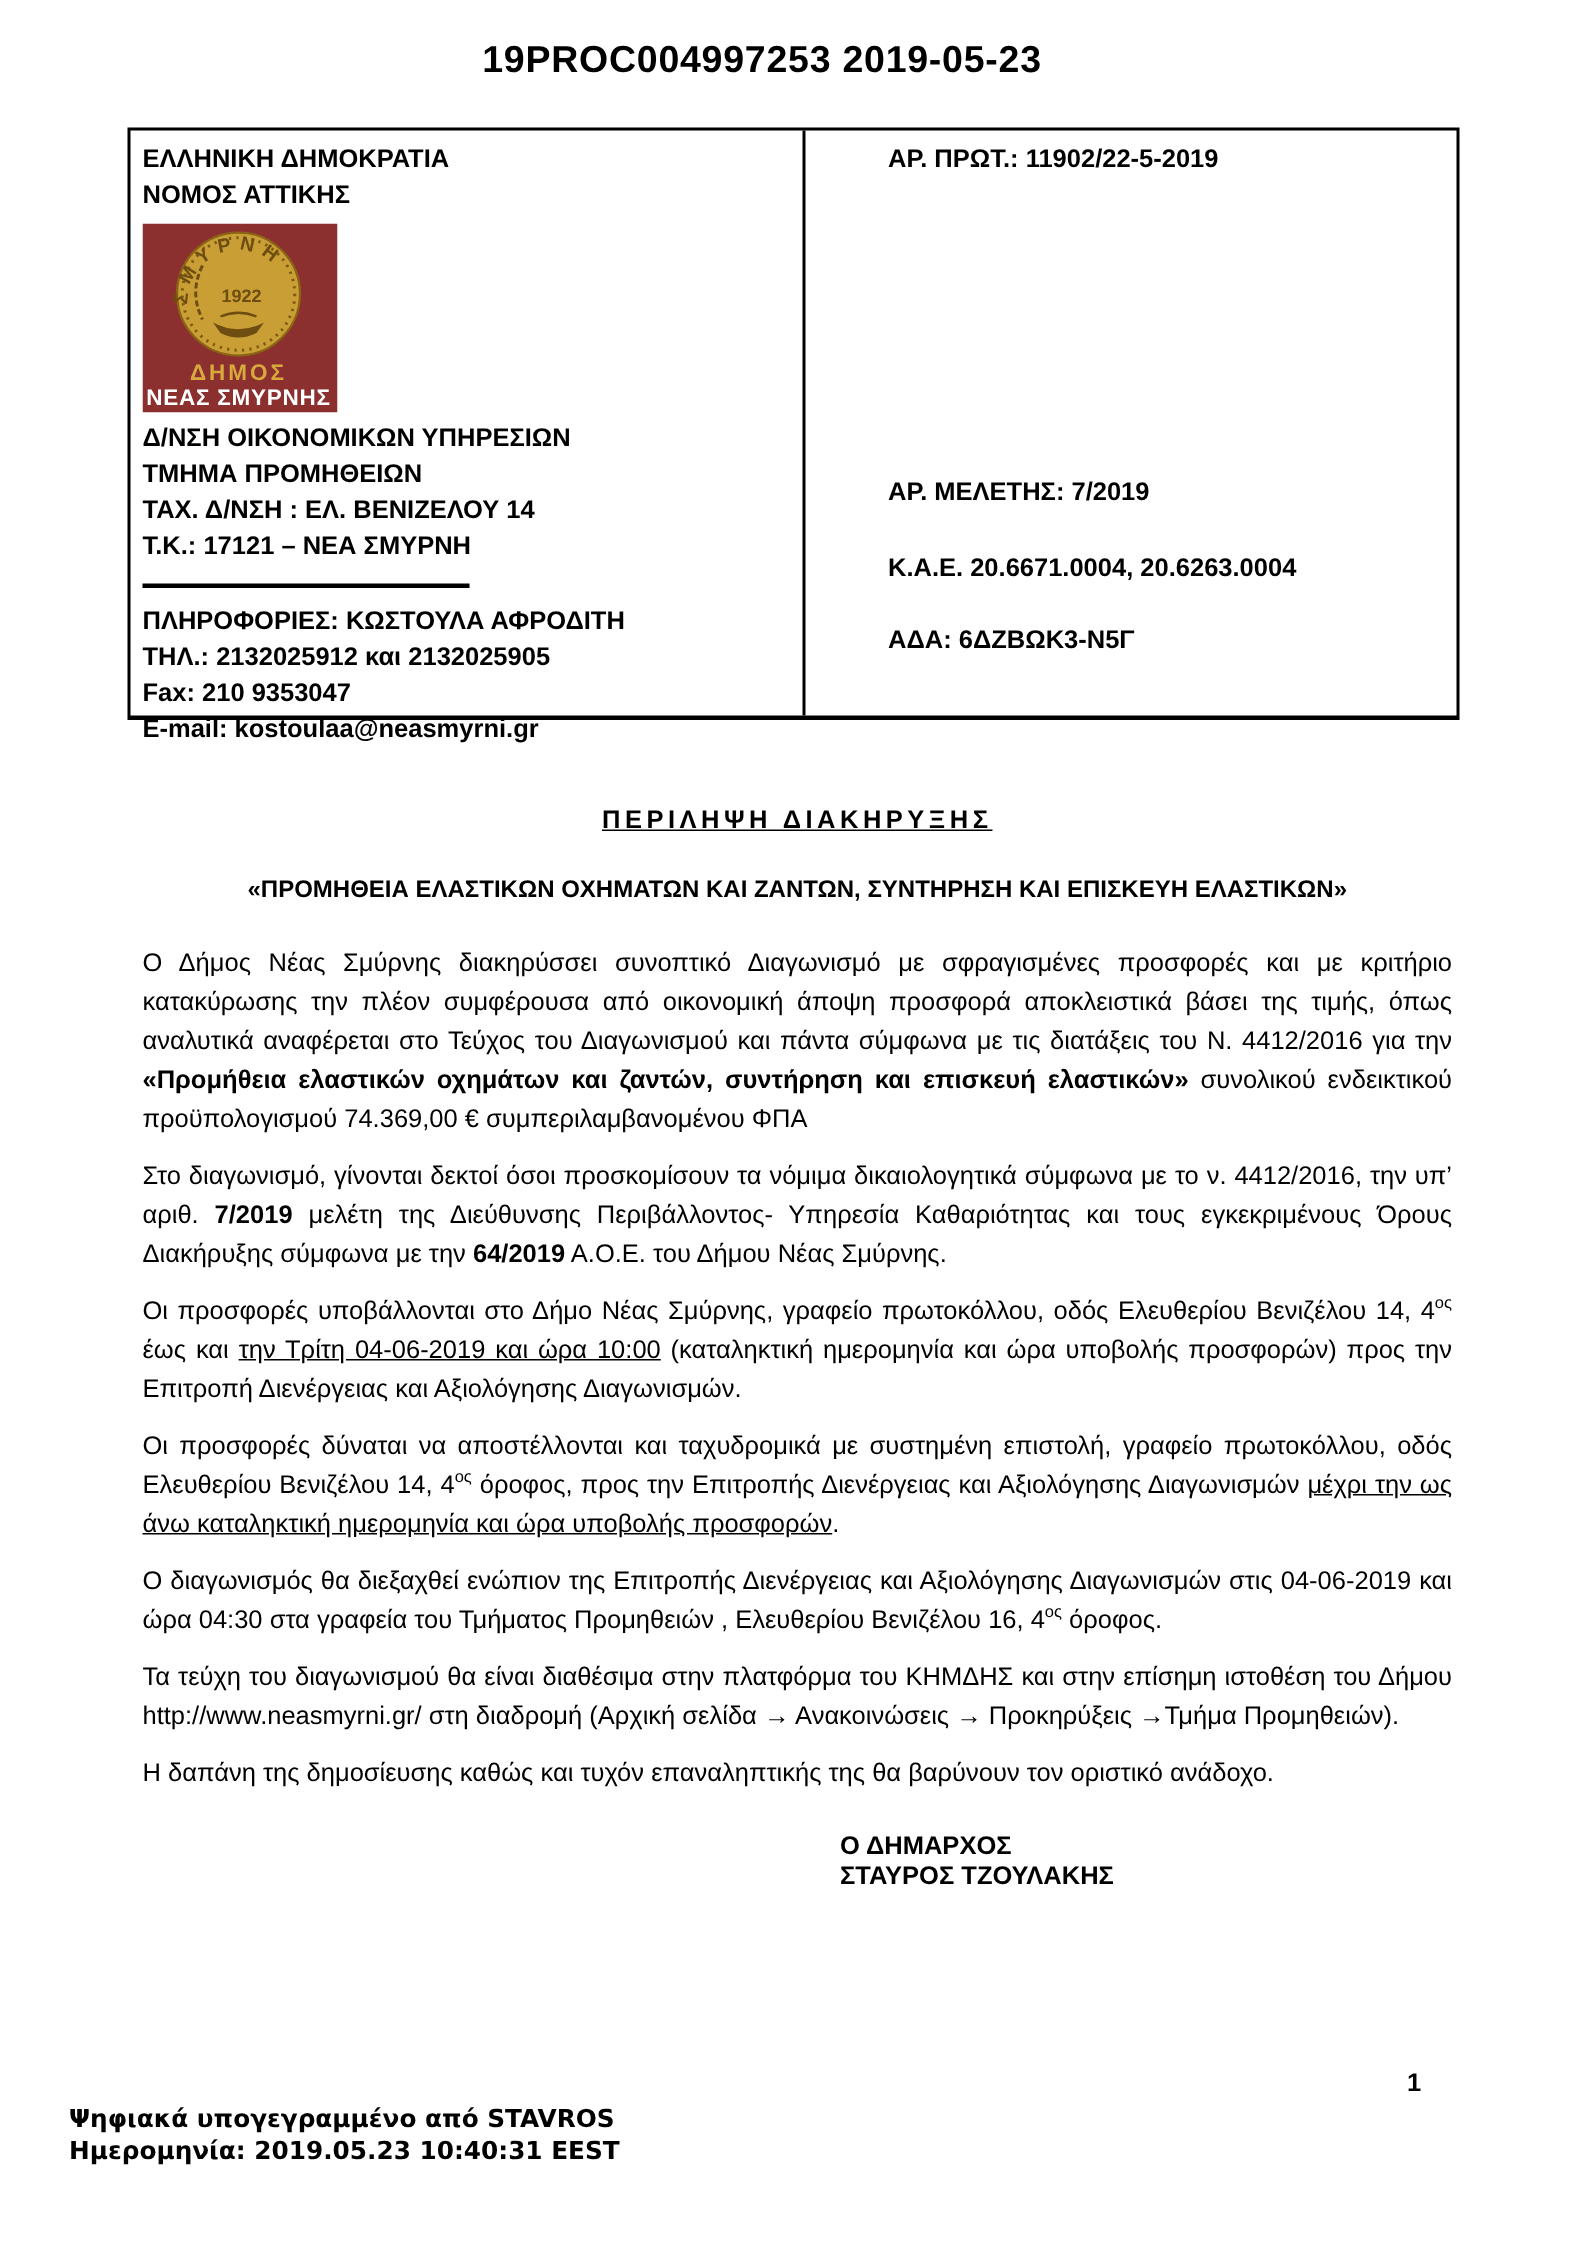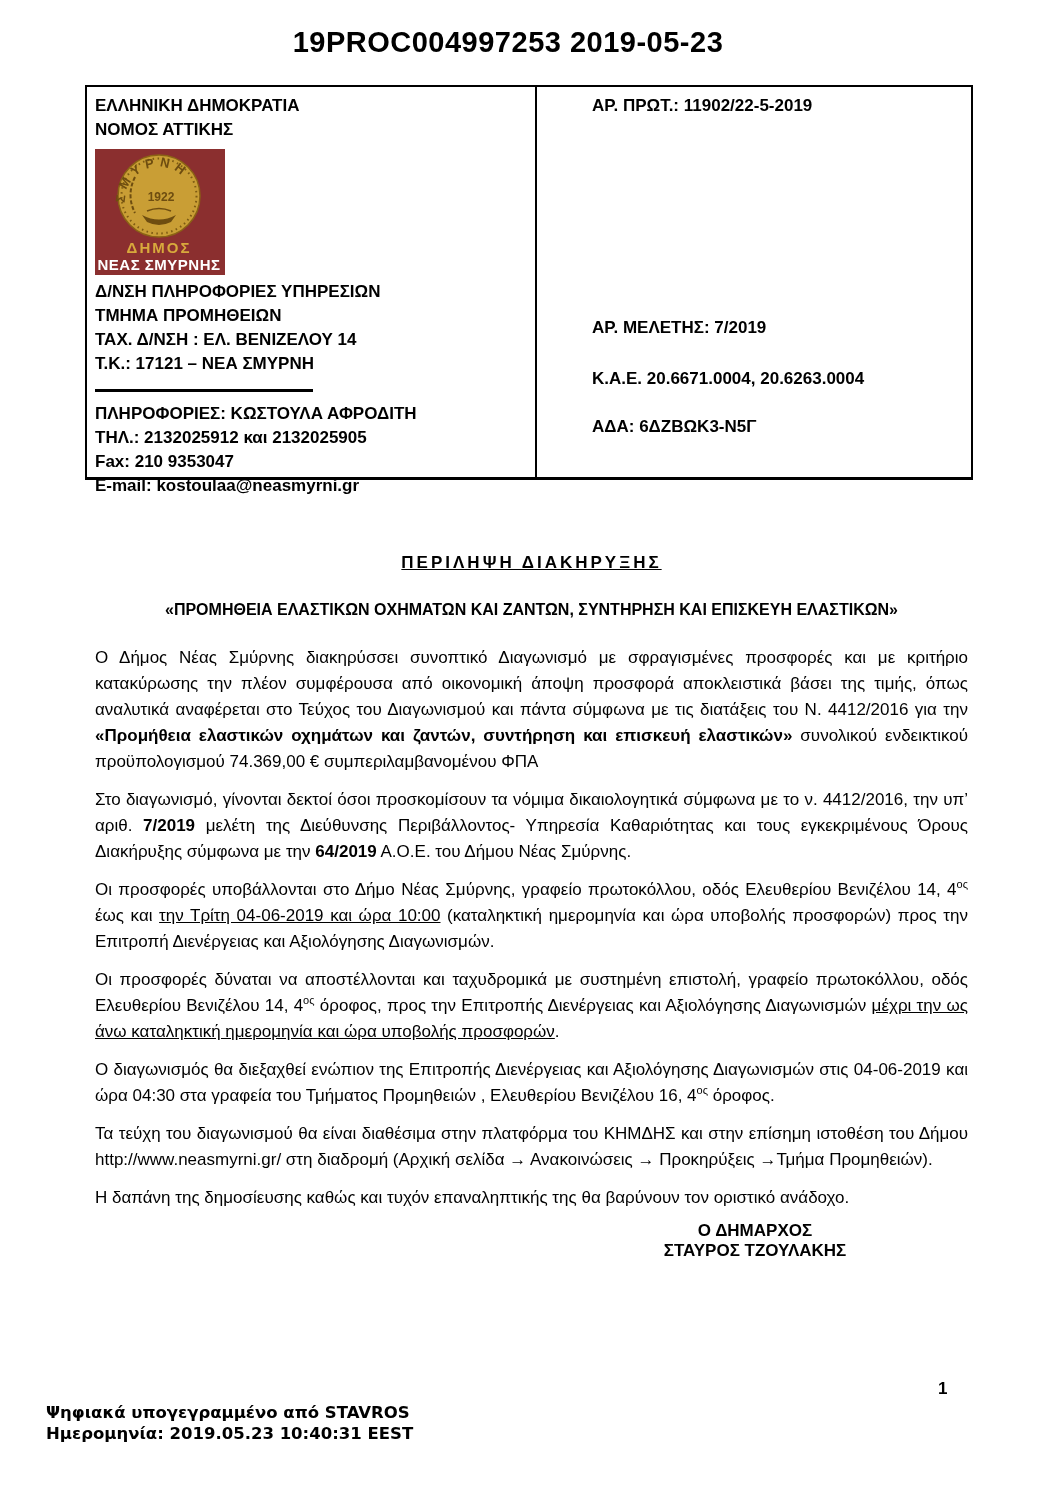--- a/index.html
+++ b/index.html
@@ -2,21 +2,21 @@
 <html lang="el"><head>
 <meta charset="utf-8">
 <style>
   html, body { margin:0; padding:0; background:#ffffff; }
   .page {
     position:relative; width:1058px; height:1497px; background:#ffffff;
     color:#000; font-family:"Liberation Sans", sans-serif; overflow:hidden;
   }
   .doc-title {
     position:absolute; top:26px; left:0; width:1016px; text-align:center;
-    font-size:29px; font-weight:700; letter-spacing:0.5px;
+    font-size:25px; font-weight:700; letter-spacing:0.5px;
   }
   
   .header-table {
     position:absolute; top:85px; left:85px; width:888px; height:395px;
     border:2px solid #000; border-bottom-width:3px;
     display:flex; box-sizing:border-box;justify-content:flex-end;
   }
   .cell-left {
     width:450px; box-sizing:border-box; border-right:2px solid #000;
     padding:7px 10px 0 8px; font-weight:700; font-size:17px; line-height:24px;
@@ -29,29 +29,29 @@
   .r-study { margin-top:198px; }
   .r-kae   { margin-top:27px; }
   .r-ada   { margin-top:24px; }
   
   .content {
     position:absolute; top:532px; left:95px; width:873px;
     font-size:17px; line-height:26px;
   }
   .h-title {
     text-align:center; font-weight:700; font-size:17px; letter-spacing:3px;
-    text-decoration:underline; margin:18px 0 21px 0;
+    text-decoration:underline; margin:2px 0 21px 0;
   }
   .h-subject {
     text-align:center; font-weight:700; font-size:16px; margin:0 0 22px 0;
   }
   .para { text-align:justify; margin:0 0 12px 0; }
   .para sup { font-size:11px; line-height:0;margin-top:32px; }
   .mayor-block {
-    position:absolute; left:560px; top:1221px; width:390px; text-align:center;
+    position:absolute; left:560px; top:1221px; width:390px; text-align:left;
     font-weight:700; font-size:17px;
   }
   .mayor-name { }
   .page-num { position:absolute; left:938px; top:1379px; font-weight:700; font-size:17px; }
   .digital-sig {
     position:absolute; left:46px; top:1402px;
     font-family:"DejaVu Sans", sans-serif; font-weight:700; font-size:16.5px; line-height:21px;
   }
 </style>
 </head>
@@ -78,21 +78,21 @@
           <textPath href="#arcTop" startOffset="6">ΣΜΥΡΝΗ</textPath>
         </text>
         <path d="M 40 28 q -9 18 0 36" fill="none" stroke="#6e4d10" stroke-width="2" stroke-dasharray="4 2"></path>
         <text x="66" y="52" text-anchor="middle" font-size="12" font-weight="bold" fill="#6e4d10">1922</text>
         <path d="M 47 66 q 17 9 34 0 l -5 7 q -12 6 -24 0 z" fill="#6e4d10"></path>
         <path d="M 52 62 q 12 -5 24 0" fill="none" stroke="#6e4d10" stroke-width="1.5"></path>
         <text x="64" y="104" text-anchor="middle" font-size="15" font-weight="bold" fill="#d8a93c" letter-spacing="2">ΔΗΜΟΣ</text>
         <text x="64" y="121" text-anchor="middle" font-size="15" font-weight="bold" fill="#ffffff" letter-spacing="0.5">ΝΕΑΣ ΣΜΥΡΝΗΣ</text>
       </svg>
 
-      <div>Δ/ΝΣΗ ΠΛΗΡΟΦΟΡΙΕΣ ΥΠΗΡΕΣΙΩΝ</div>
+      <div>Δ/ΝΣΗ ΟΙΚΟΝΟΜΙΚΩΝ ΥΠΗΡΕΣΙΩΝ</div>
       <div>ΤΜΗΜΑ ΠΡΟΜΗΘΕΙΩΝ</div>
       <div>ΤΑΧ. Δ/ΝΣΗ : ΕΛ. ΒΕΝΙΖΕΛΟΥ 14</div>
       <div>Τ.Κ.: 17121 – ΝΕΑ ΣΜΥΡΝΗ</div>
       <hr class="hr-short">
       <div>ΠΛΗΡΟΦΟΡΙΕΣ: ΚΩΣΤΟΥΛΑ ΑΦΡΟΔΙΤΗ</div>
       <div>ΤΗΛ.: 2132025912 και 2132025905</div>
       <div>Fax: 210 9353047</div>
       <div>E-mail: kostoulaa@neasmyrni.gr</div>
     </div>
 

